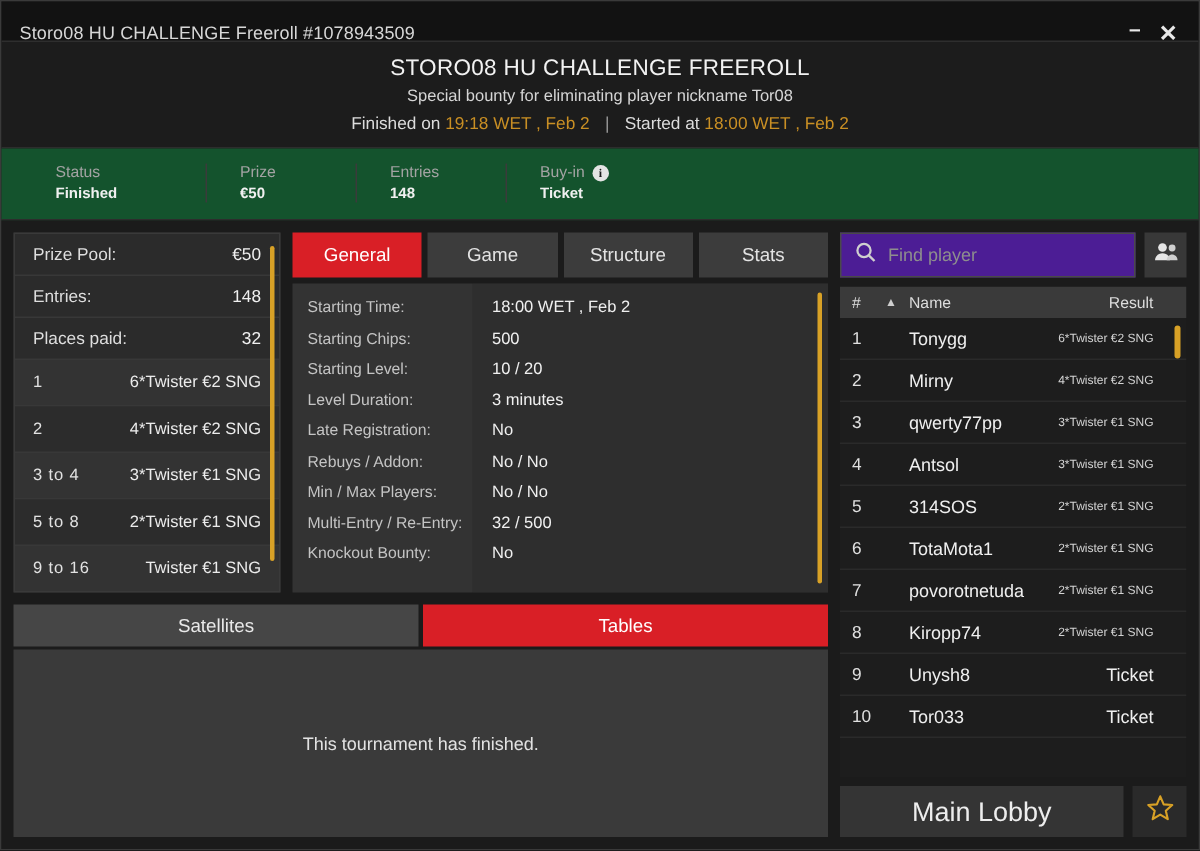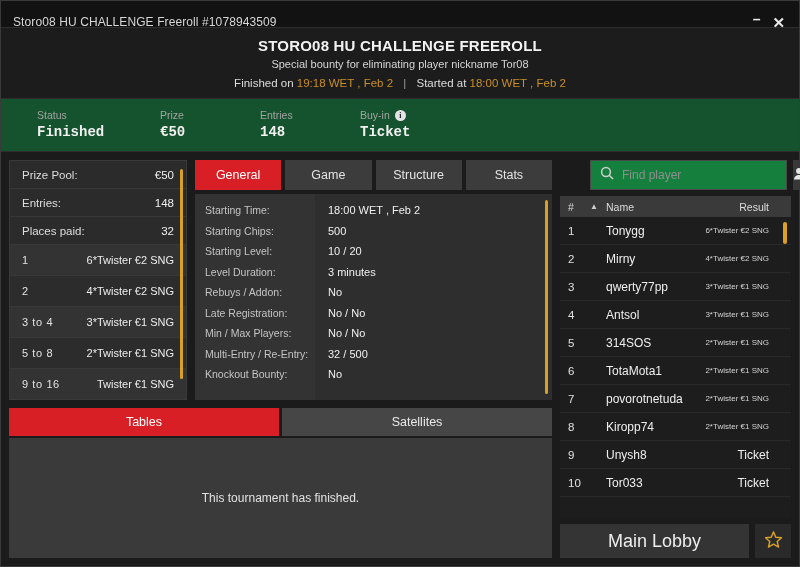--- a/index.html
+++ b/index.html
@@ -35,42 +35,42 @@
   .win-close { font-size: 15px; font-weight: 700; }
 
   
   .header {
     background: #1c1c1c;
     padding: 9px 0 9px;
     text-align: center;
     border-bottom: 1px solid #2d2d2d;
   }
   .hdr-title {
-    font-size: 15px; font-weight: bold; color: #f2f2f2;
+    font-size: 15px; font-weight: normal; color: #f2f2f2;
     letter-spacing: .2px; margin-bottom: 4px;
   }
   .hdr-sub { font-size: 11px; color: #d5d5d5; margin-bottom: 7px; }
   .hdr-times { font-size: 11.5px; color: #dcdcdc; }
   .hdr-times .amber { color: #c98f24; }
   .hdr-sep { color: #9a9a9a; margin: 0 7px; }
 
   
   .status-strip {
     background: #14532d;
     display: flex; align-items: stretch;
     padding: 10px 0 11px 36px;
     border-bottom: 1px solid #2d2d2d;
   }
   .stat { padding: 0 22px 0 0; min-width: 100px; position: relative; }
   .stat + .stat { padding-left: 22px; border-left: 1px solid #3b3b3b; }
   .stat-label {
     font-size: 10.5px; color: #a3a3a3; margin-bottom: 3px;
     display: flex; align-items: center; gap: 5px;
   }
-  .stat-value { font-size: 14px; font-weight: bold; color: #f0f0f0; font-family: Liberation Mono, monospace; }
+  .stat-value { font-size: 10px; font-weight: bold; color: #f0f0f0; }
   .info-dot {
     display: inline-flex; align-items: center; justify-content: center;
     width: 11px; height: 11px; border-radius: 50%;
     background: #e4e4e4; color: #1b1b1b;
     font-size: 8px; font-weight: bold; font-family: "Liberation Serif", serif;
   }
 
   
   .body-wrap {
     flex: 1; display: flex; padding: 8px 8px 8px 8px; gap: 8px;
@@ -142,21 +142,21 @@
     flex: 1; background: #3a3a3a; margin-top: 2px;
     display: flex; align-items: center; justify-content: center;
   }
   .st-msg { font-size: 12px; color: #e2e2e2; }
 
   
   .col-right { flex: 1; display: flex; flex-direction: column; min-width: 0; }
   .search-row { display: flex; gap: 6px; height: 30px; }
   .search-box {
     flex: 1; display: flex; align-items: center; gap: 8px;
-    background: #15803d; border: 1px solid #4a4a4a; padding: 0 9px; margin-left: 30px;
+    background: #4c1d95; border: 1px solid #4a4a4a; padding: 0 9px;
   }
   .search-input {
     flex: 1; background: transparent; border: 0; outline: none;
     color: #cfcfcf; font-size: 12px; font-family: "Liberation Sans", sans-serif;
   }
   .search-input::placeholder { color: #8e8e8e; }
   .people-btn {
     width: 32px; background: #383838; display: flex;
     align-items: center; justify-content: center; cursor: pointer;
   }
@@ -294,22 +294,22 @@
             <div class="tab">Game</div>
             <div class="tab">Structure</div>
             <div class="tab">Stats</div>
           </div>
           <div class="tab-body">
             <div class="tb-labels">
               <div class="cell">Starting Time:</div>
               <div class="cell">Starting Chips:</div>
               <div class="cell">Starting Level:</div>
               <div class="cell">Level Duration:</div>
+              <div class="cell">Late Registration:</div>
               <div class="cell">Rebuys / Addon:</div>
-              <div class="cell">Late Registration:</div>
               <div class="cell">Min / Max Players:</div>
               <div class="cell">Multi-Entry / Re-Entry:</div>
               <div class="cell">Knockout Bounty:</div>
             </div>
             <div class="tb-values">
               <div class="cell">18:00 WET , Feb 2</div>
               <div class="cell">500</div>
               <div class="cell">10 / 20</div>
               <div class="cell">3 minutes</div>
               <div class="cell">No</div>
@@ -320,22 +320,22 @@
             </div>
             <div class="scroll-track-v" style="top:6px;bottom:6px;right:4px;">
               <div class="scroll-thumb-v"></div>
             </div>
           </div>
         </div>
       </div>
 
       <div class="bottom-block">
         <div class="st-tabs">
+          <div class="st-tab">Satellites</div>
           <div class="st-tab active">Tables</div>
-          <div class="st-tab">Satellites</div>
         </div>
         <div class="st-body">
           <div class="st-msg">This tournament has finished.</div>
         </div>
       </div>
     </div>
 
     <div class="col-right">
       <div class="search-row">
         <div class="search-box">

